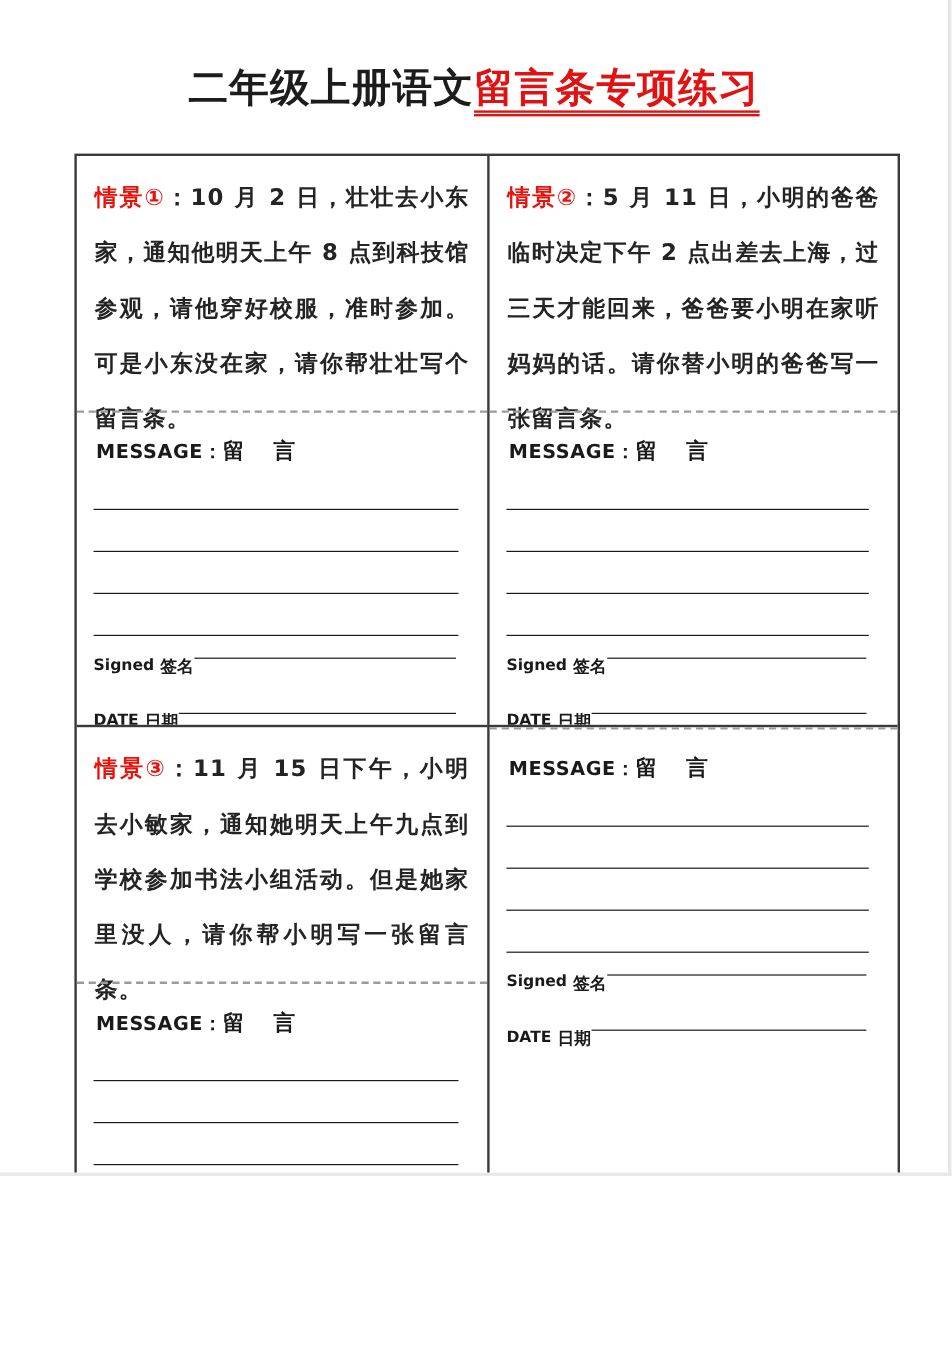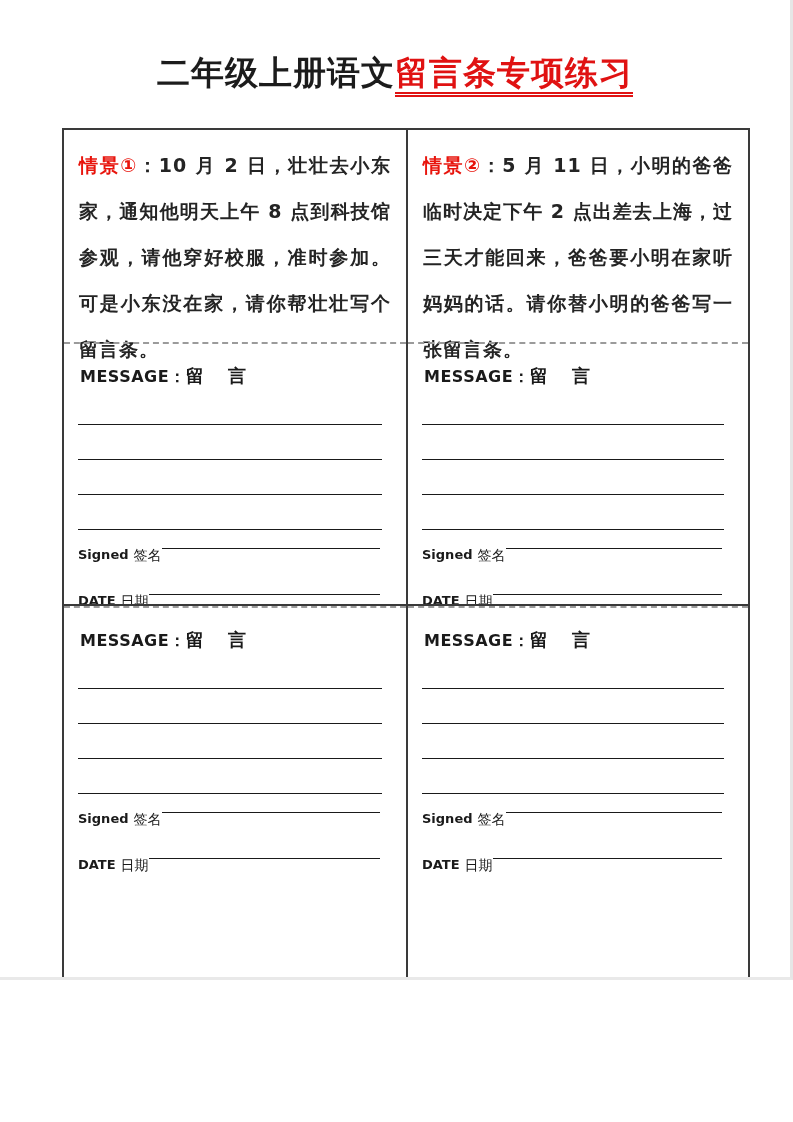--- a/index.html
+++ b/index.html
@@ -105,21 +105,21 @@
     white-space: nowrap;
   }
   .sig-row.date-row { margin-top: 28px; }
   .lbl-en {
     font-size: 13px;
     font-weight: 800;
     color: #1a1a1a;
   }
   .lbl-cn {
     font-size: 14px;
-    font-weight: 400;
+    font-weight: 700;
     margin-left: 5px;
     color: #1a1a1a;
   }
   .fill-line {
     flex: 1;
     border-bottom: 1.5px solid #1a1a1a;
     height: 2px;
     margin-bottom: 2px;
     margin-right: 6px;
   }
@@ -179,20 +179,23 @@
         </div>
         <div class="sig-row date-row">
           <span class="lbl-en">DATE</span>
           <span class="lbl-cn">日期</span>
           <span class="fill-line"></span>
         </div>
       </div>
     </section>
 
     <section class="cell row-bottom">
+      <div class="scenario">
+        <p><span class="sc-label">情景③</span><span class="sc-body">：11 月 15 日下午，小明去小敏家，通知她明天上午九点到学校参加书法小组活动。但是她家里没人，请你帮小明写一张留言条。</span></p>
+      </div>
       <div class="message">
         <div class="msg-header">
           <span class="msg-en">MESSAGE：</span>
           <span class="msg-cn">留 言</span>
         </div>
         <div class="wline"></div>
         <div class="wline"></div>
         <div class="wline"></div>
         <div class="wline"></div>
         <div class="sig-row">

